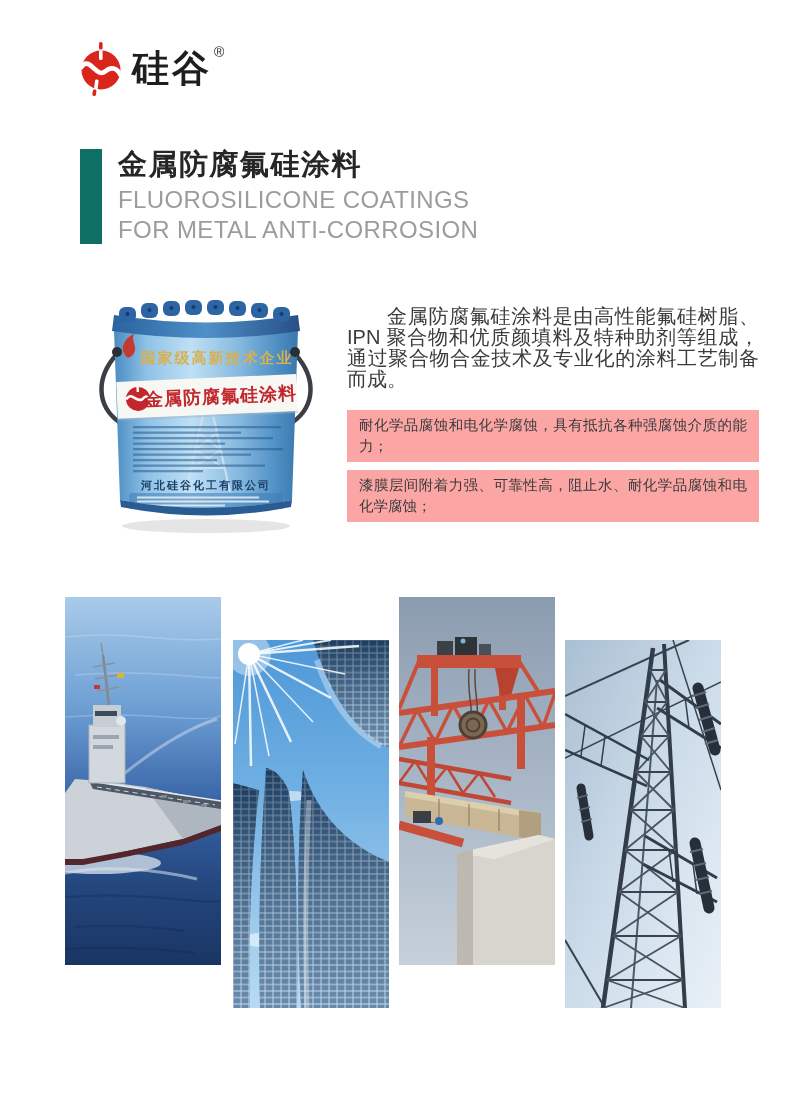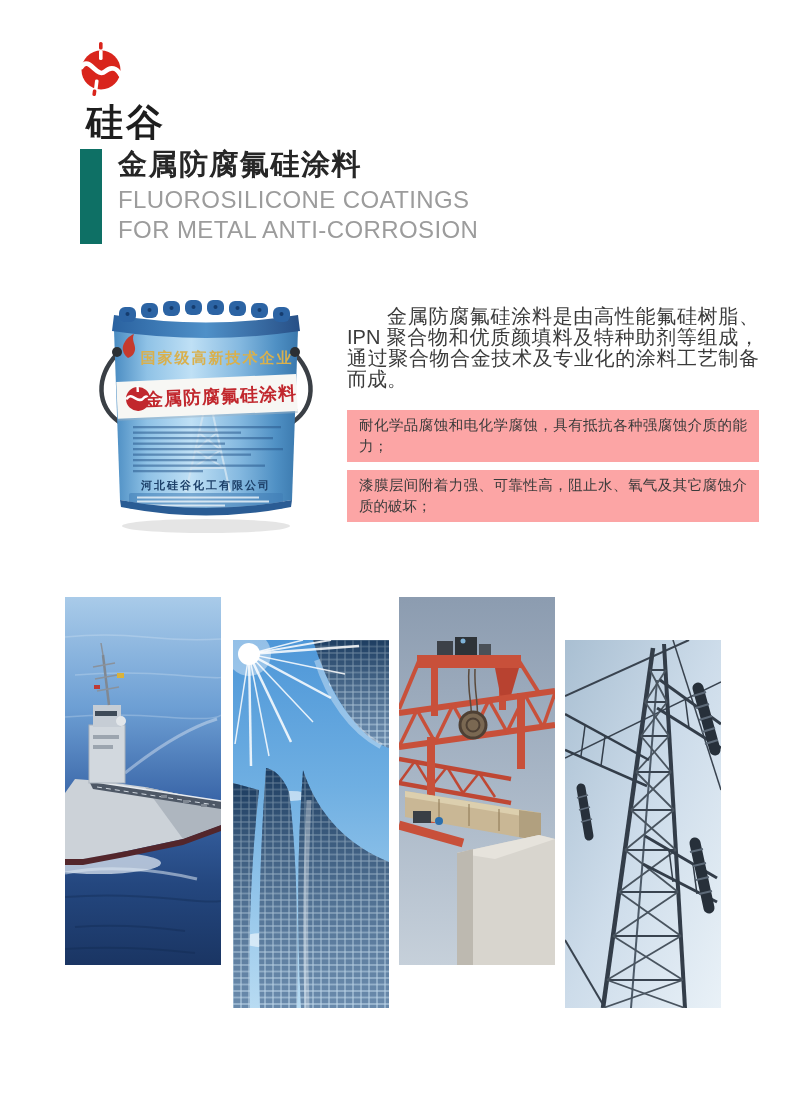--- a/index.html
+++ b/index.html
@@ -1,19 +1,19 @@
 <!DOCTYPE html>
 <html><head>
 <meta charset="utf-8">
 <style>
   html,body{margin:0;padding:0;background:#ffffff;}
   .page{position:relative;width:800px;height:1093px;background:#fff;overflow:hidden;
         font-family:"Liberation Sans",sans-serif;}
   
-  .logo-group{position:absolute;left:78px;top:42px;display:flex;align-items:flex-start;flex-direction:column;}
+  .logo-group{position:absolute;left:78px;top:42px;display:flex;align-items:flex-start;}
   .logo-icon{display:block;}
   .logo-zh{font-size:37px;font-weight:bold;color:#1e1e1e;letter-spacing:3px;line-height:54px;margin-left:8px;}
   .reg-mark{font-size:14px;color:#2a2a2a;margin-left:2px;margin-top:2px;}
   .company-en{position:absolute;left:208px;top:60px;font-size:15px;color:#8d8d8d;letter-spacing:.2px;}
   
   .title-block{position:absolute;left:80px;top:147px;}
   .teal-bar{position:absolute;left:0;top:2px;width:22px;height:95px;}
   .title-text{margin-left:38px;}
   .title-zh{margin:0;font-size:29px;font-weight:bold;color:#262626;letter-spacing:1.5px;line-height:34px;}
   .title-en{font-size:24px;color:#9c9c9c;line-height:30px;letter-spacing:.4px;margin-top:4px;}
@@ -147,21 +147,21 @@
       </g>
       <circle cx="24" cy="52" r="5" fill="#2b2f33"></circle>
         <circle cx="202" cy="52" r="5" fill="#2b2f33"></circle>
     </svg>
   </div>
 
   <div class="copy">
     <p class="intro">金属防腐氟硅涂料是由高性能氟硅树脂、IPN 聚合物和优质颜填料及特种助剂等组成，通过聚合物合金技术及专业化的涂料工艺制备而成。</p>
     <div class="features">
       <div class="feature">耐化学品腐蚀和电化学腐蚀，具有抵抗各种强腐蚀介质的能力；</div>
-      <div class="feature">漆膜层间附着力强、可靠性高，阻止水、氧气及其它腐蚀介质的破坏；</div>
+      <div class="feature">漆膜层间附着力强、可靠性高，阻止水、耐化学品腐蚀和电化学腐蚀；</div>
     </div>
   </div>
 
   <figure class="photo p1">
     <svg width="156" height="368" viewBox="0 0 156 368">
       <defs>
         <linearGradient id="sea" x1="0" y1="0" x2="0" y2="1">
           <stop offset="0" stop-color="#a9cbe9"></stop>
             <stop offset=".3" stop-color="#6d9fd4"></stop>
           <stop offset=".55" stop-color="#3a66a8"></stop>

